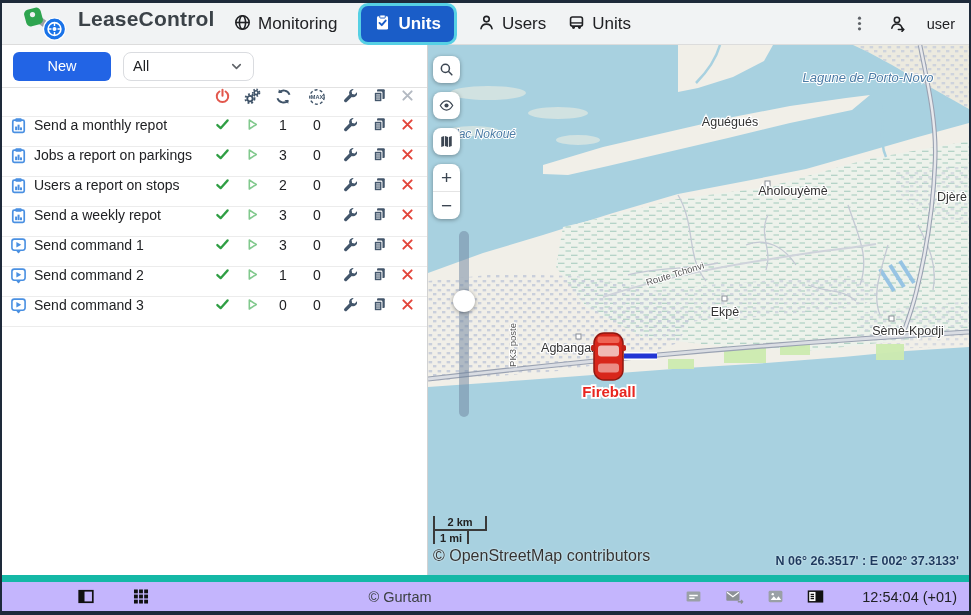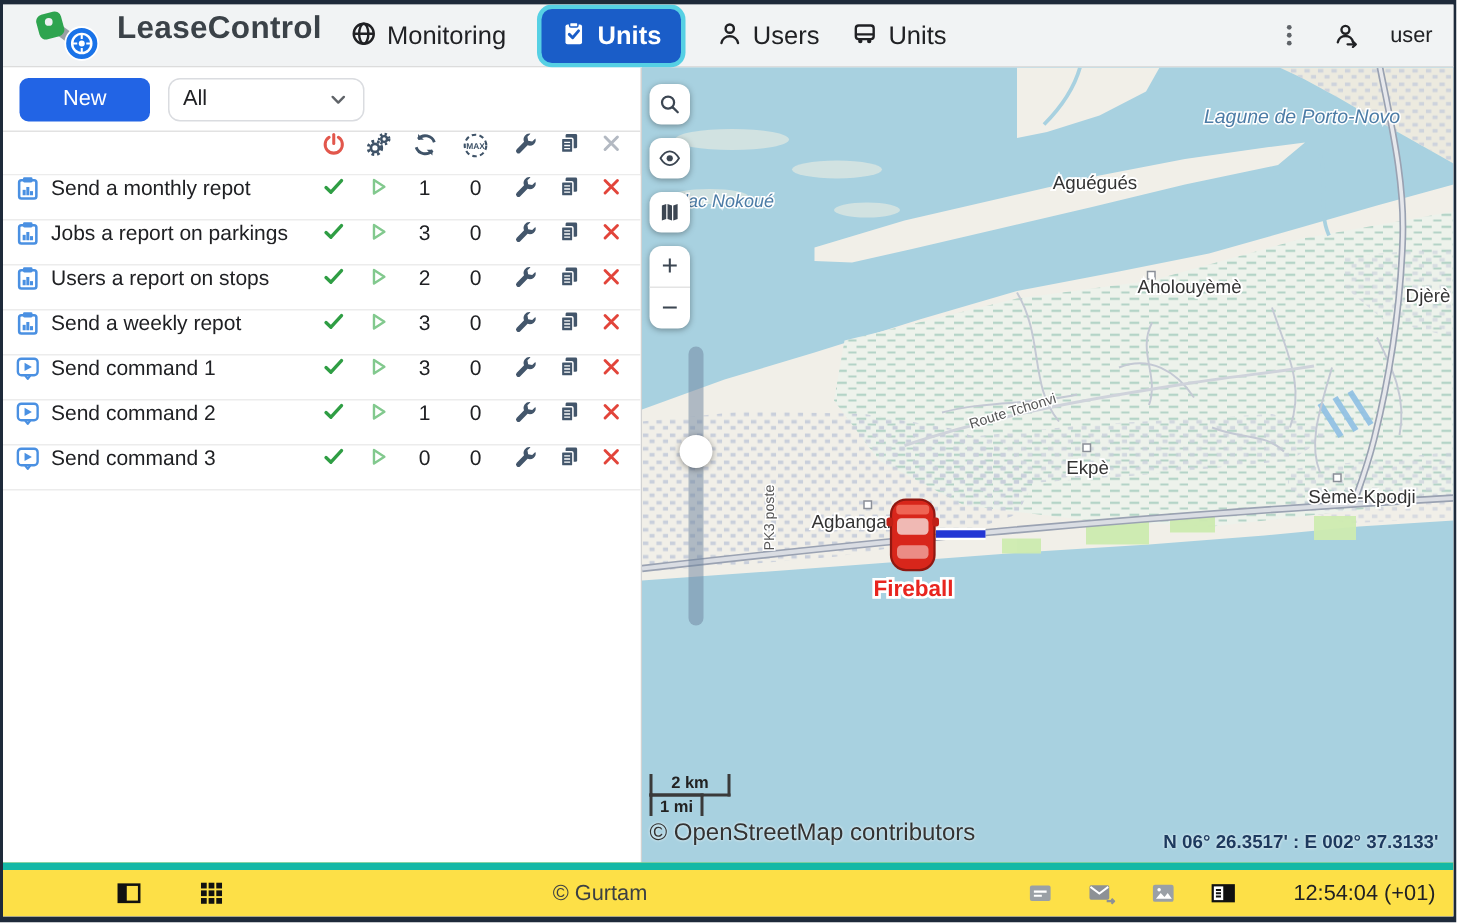--- a/index.html
+++ b/index.html
@@ -11,21 +11,21 @@
   .nav{display:flex;align-items:center;gap:6px}
   .nav-item{display:flex;align-items:flex-start;gap:7px;font-size:17px;color:#202124;padding:6px 8px;cursor:pointer;white-space:nowrap}
   .nav-item svg{flex:0 0 auto}
   .nav-active{background:#1a5dc8;color:#fff;font-weight:bold;border-radius:7px;box-shadow:0 0 0 3px #56d0e4;padding:8px 13px;margin:0 10px}
   .topbar-right{margin-left:auto;display:flex;align-items:center;gap:20px;padding-right:14px}
   .user-label{font-size:14.5px;color:#202124}
   
   .main{flex:1;display:flex;min-height:0}
   .left-panel{flex:0 0 425px;width:425px;background:#fff;border-right:1px solid #d2d2d2;display:flex;flex-direction:column;box-sizing:content-box}
   .panel-toolbar{flex:0 0 42px;display:flex;align-items:center;gap:12px;padding:0 11px;border-bottom:1px solid #e2e2e2}
-  .btn-new{width:87px;height:29px;background:#2264e5;color:#fff;border:none;border-radius:6px;font-size:14.5px;font-family:inherit;display:flex;align-items:center;justify-content:center;cursor:pointer}
+  .btn-new{width:98px;height:29px;background:#2264e5;color:#fff;border:none;border-radius:6px;font-size:14.5px;font-family:inherit;display:flex;align-items:center;justify-content:center;cursor:pointer}
   .select{width:131px;height:29px;box-sizing:border-box;border:1px solid #dadce0;border-radius:8px;background:#fff;display:flex;align-items:center;justify-content:space-between;padding:0 9px;font-size:14.5px;color:#202124;cursor:pointer}
   .search{width:153px;height:29px;box-sizing:border-box;border:1px solid #dadce0;border-radius:8px;background:#fff;display:flex;align-items:center;gap:7px;padding:0 9px}
   .search input{border:none;outline:none;width:105px;font-size:14.5px;font-family:inherit;color:#202124;background:transparent}
   .search input::placeholder{color:#9aa0a6}
   .hdr-row,.job-row{display:flex;align-items:flex-start;border-bottom:1px solid #ececec;padding:0 6px 0 8px}
   .hdr-row{height:28px}
   .job-row{height:29px;cursor:pointer}
   .spacer{flex:1}
   .ricon{flex:0 0 24px;display:flex;align-items:center}
   .job-name{flex:1;font-size:14px;color:#202124;overflow:hidden;white-space:nowrap;text-overflow:ellipsis;padding-right:4px}
@@ -51,21 +51,21 @@
   .zbtn{flex:1;display:flex;align-items:center;justify-content:center;font-size:19px;color:#3c4652;cursor:pointer}
   .zbtn + .zbtn{border-top:1px solid #e4e4e4}
   .slider-track{position:absolute;left:31px;top:186px;width:10px;height:186px;background:rgba(110,132,158,.5);border-radius:5px}
   .slider-handle{position:absolute;left:25px;top:245px;width:22px;height:22px;background:#fff;border-radius:50%;box-shadow:0 1px 4px rgba(0,0,0,.4);cursor:grab}
   .scale-wrap{position:absolute;left:5px;bottom:31px}
   .scale-km{width:54px;height:15px;border:2px solid #3a3a3a;border-top:none;box-sizing:border-box;text-align:center;font-size:11px;font-weight:bold;color:#222;line-height:12px}
   .scale-mi{width:36px;height:15px;border:2px solid #3a3a3a;border-bottom:none;margin-top:-2px;box-sizing:border-box;text-align:center;font-size:11px;font-weight:bold;color:#222;line-height:14px}
   .map-attr{position:absolute;left:5px;bottom:10px;font-size:16px;font-weight:normal;color:#333;text-shadow:0 0 2px #fff}
   .coords{position:absolute;right:10px;bottom:7px;font-size:12.5px;font-weight:bold;color:#1d3a5f;text-shadow:0 0 2px rgba(255,255,255,.85)}
   
-  .footer{flex:0 0 36px;background:#fde047;border-top:5px solid #14b8a6;display:flex;align-items:center;position:relative;box-sizing:border-box}
+  .footer{flex:0 0 36px;background:#c4b5fd;border-top:7px solid #14b8a6;display:flex;align-items:center;position:relative;box-sizing:border-box}
   .f-left{display:flex;align-items:center;gap:36px;padding-left:74px}
   .f-center{position:absolute;left:398px;transform:translateX(-50%);font-size:14.5px;color:#3c4043}
   .f-right{margin-left:auto;display:flex;align-items:center;gap:21px;padding-right:12px}
   .time{font-size:14.5px;color:#202124;margin-left:16px}
   .sprite{position:absolute;width:0;height:0;overflow:hidden}
 </style>
 </head>
 <body>
 
 <svg class="sprite" xmlns="http://www.w3.org/2000/svg">

